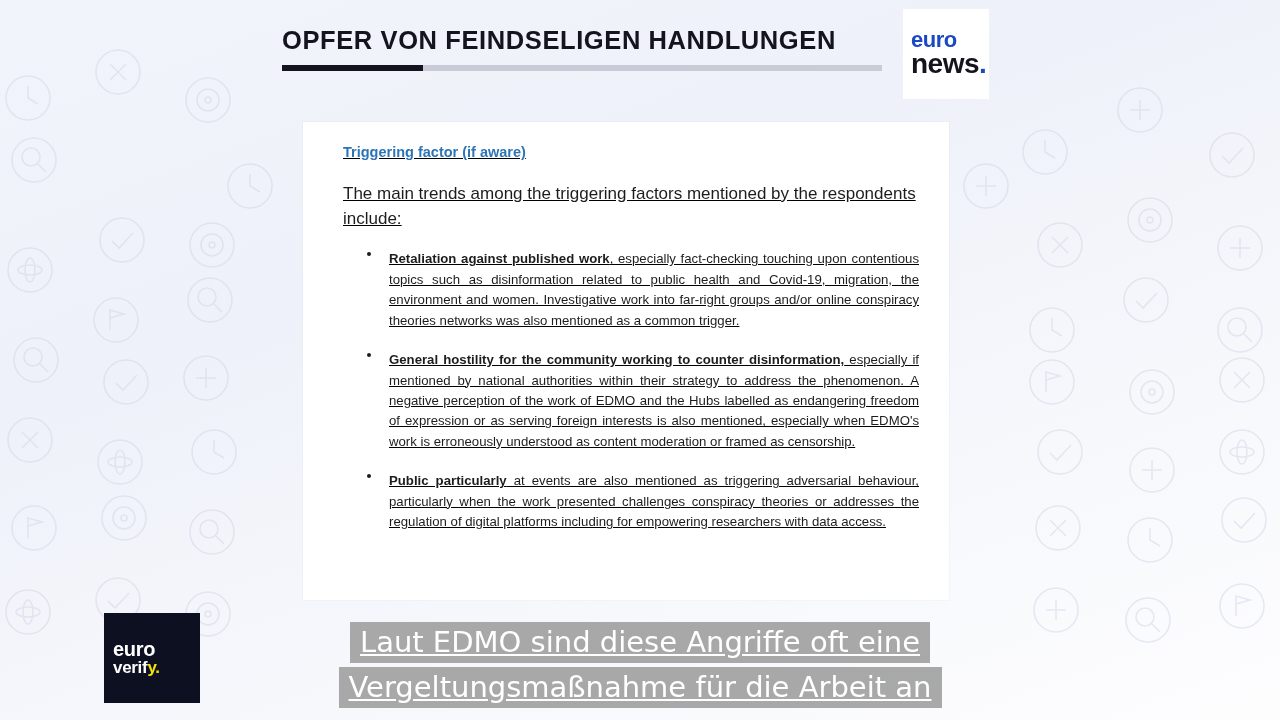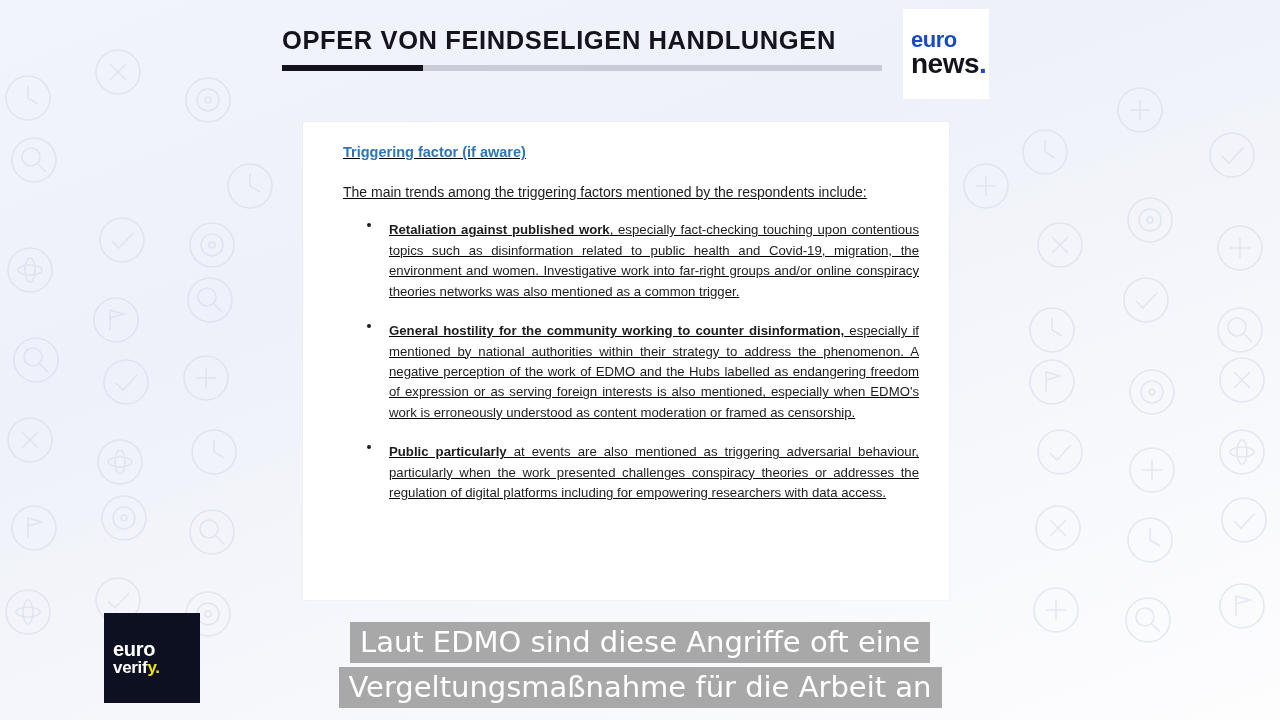--- a/index.html
+++ b/index.html
@@ -99,21 +99,21 @@
   }
   .doc-heading {
     color: #2e75b6;
     font-size: 14.5px;
     font-weight: bold;
     margin: 0 0 22px 0;
     font-family: "Liberation Sans", sans-serif;
   }
   .doc-intro {
     color: #1d1d1d;
-    font-size: 14px;
+    font-size: 17px;
     margin: 0 0 18px 0;
     line-height: 1.45;
   }
   ul.doc-list {
     margin: 0;
     padding: 0;
     list-style: none;
   }
   ul.doc-list > li {
     position: relative;
@@ -178,20 +178,21 @@
   }
   .sub-line {
     background: rgba(150,150,150,0.82);
     color: #ffffff;
     font-size: 29px;
     line-height: 1.42;
     padding: 0 10px;
     white-space: nowrap;
     font-family: "DejaVu Sans", sans-serif;
     font-weight: 400;
+    text-decoration: underline;
   }
 </style>
 </head>
 <body>
 
 <div class="stage">
 
   <div class="pattern">
     <svg width="1280" height="720" viewBox="0 0 1280 720" xmlns="http://www.w3.org/2000/svg">
       <defs>

